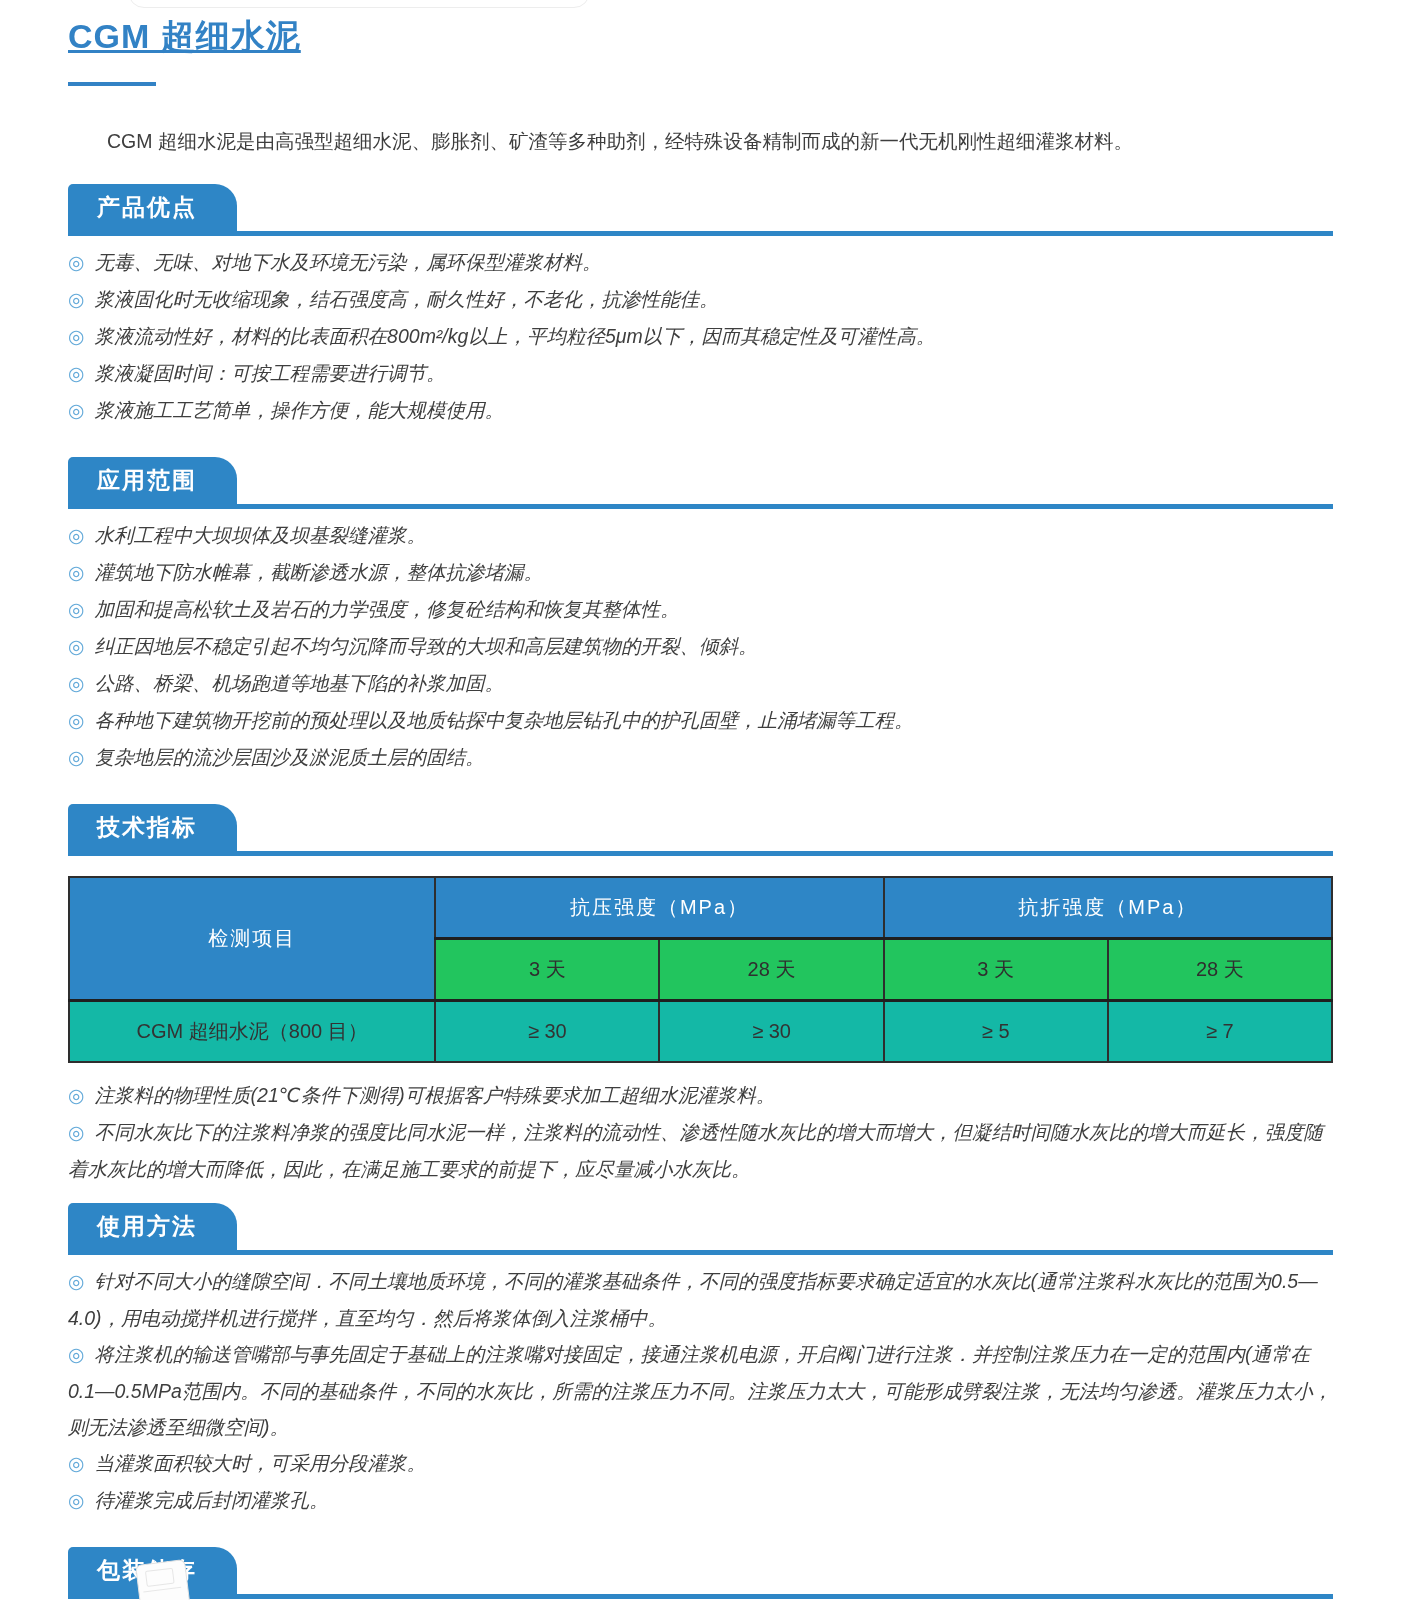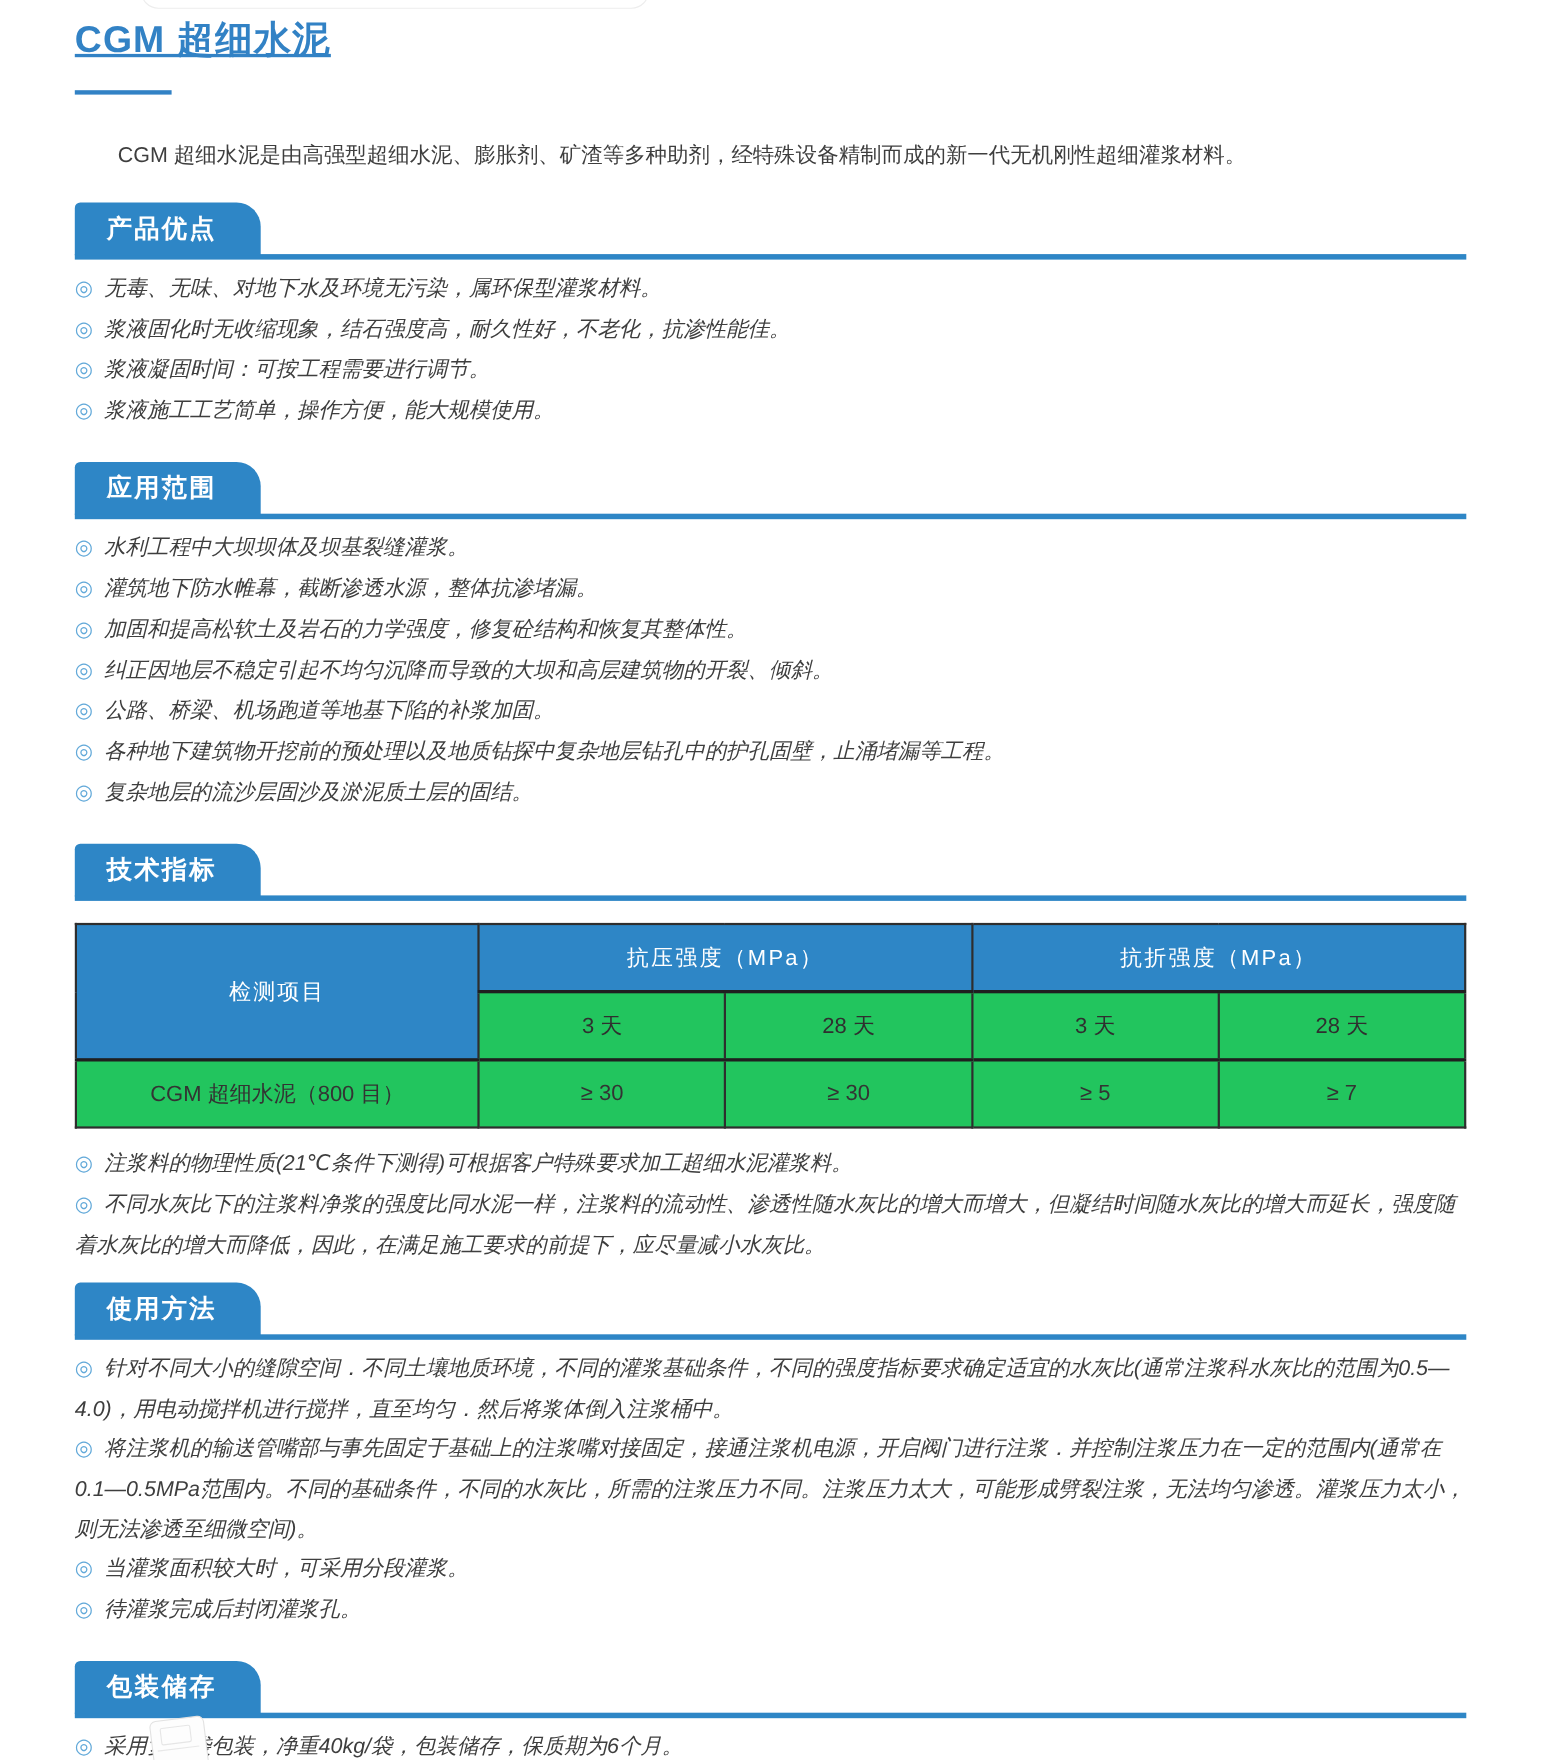--- a/index.html
+++ b/index.html
@@ -52,21 +52,21 @@
     border:2px solid #2e2e2e; text-align:center; padding:16px;
   }
   .spec-table .head-row th {
     background:#2e86c6; color:#ffffff; font-weight:normal;
     height:37px; border-bottom:3px solid #1f1f1f; letter-spacing:2px;
   }
   .spec-table .sub-row td {
     background:#22c55e; color:#2f2f2f; height:40px;
     border-bottom:3px solid #1f1f1f;
   }
-  .spec-table .data-row td { background:#22c55e; color:#333333; height:42px; }
+  .spec-table .data-row td { background:#14b8a6; color:#333333; height:42px; }
   .col-item { width:29%; } .col-a1 { width:16.5%; } .col-a2 { width:22%; }
   .col-b1 { width:16%; }  .col-b2 { width:16.5%; }
 
   .notes { margin-top:14px; }
 
   
   .bag-watermark {
     position:absolute; left:138px; top:1562px; width:50px; height:50px;
     border:1.5px solid #e2e2e2; border-radius:6px 6px 0 0;
     transform:rotate(-7deg); background:#fdfdfd;
@@ -92,20 +92,21 @@
     <div class="title-underline"></div>
 
     <p class="intro">CGM 超细水泥是由高强型超细水泥、膨胀剂、矿渣等多种助剂，经特殊设备精制而成的新一代无机刚性超细灌浆材料。</p>
 
     <div class="section">
       <div class="section-tab">产品优点</div>
       <div class="section-rule"></div>
       <div class="bullet-list">
         <p class="bullet"><span class="bullet-icon">◎</span><span>无毒、无味、对地下水及环境无污染，属环保型灌浆材料。</span></p>
         <p class="bullet"><span class="bullet-icon">◎</span><span>浆液固化时无收缩现象，结石强度高，耐久性好，不老化，抗渗性能佳。</span></p>
+        <p class="bullet"><span class="bullet-icon">◎</span><span>浆液流动性好，材料的比表面积在800m²/kg以上，平均粒径5μm以下，因而其稳定性及可灌性高。</span></p>
         <p class="bullet"><span class="bullet-icon">◎</span><span>浆液凝固时间：可按工程需要进行调节。</span></p>
         <p class="bullet"><span class="bullet-icon">◎</span><span>浆液施工工艺简单，操作方便，能大规模使用。</span></p>
       </div>
     </div>
 
     <div class="section">
       <div class="section-tab">应用范围</div>
       <div class="section-rule"></div>
       <div class="bullet-list">
         <p class="bullet"><span class="bullet-icon">◎</span><span>水利工程中大坝坝体及坝基裂缝灌浆。</span></p>

